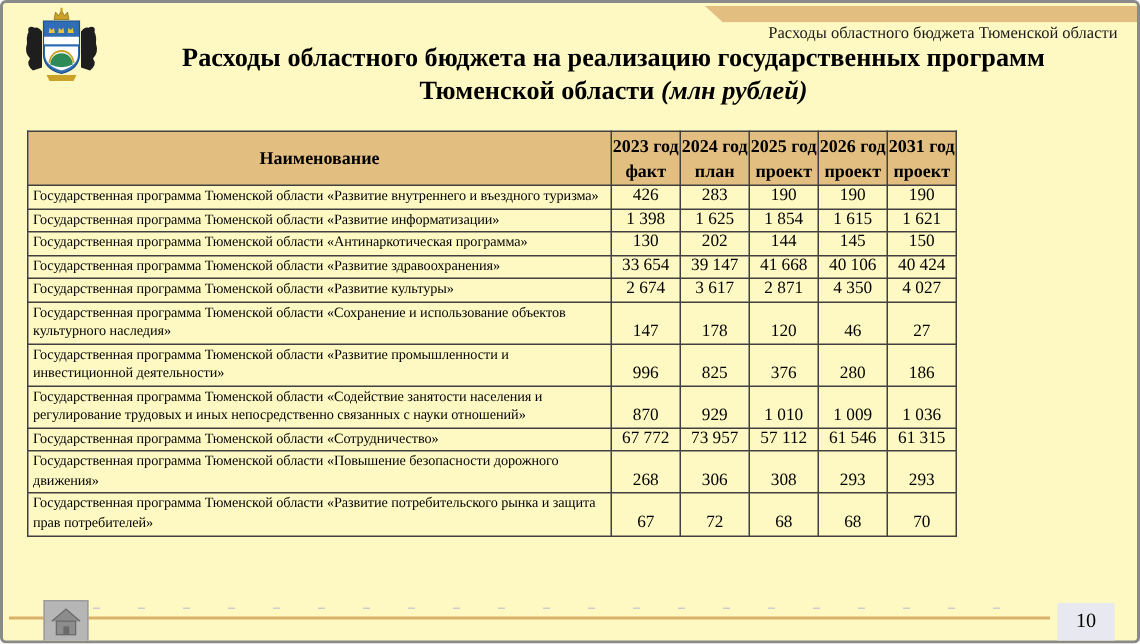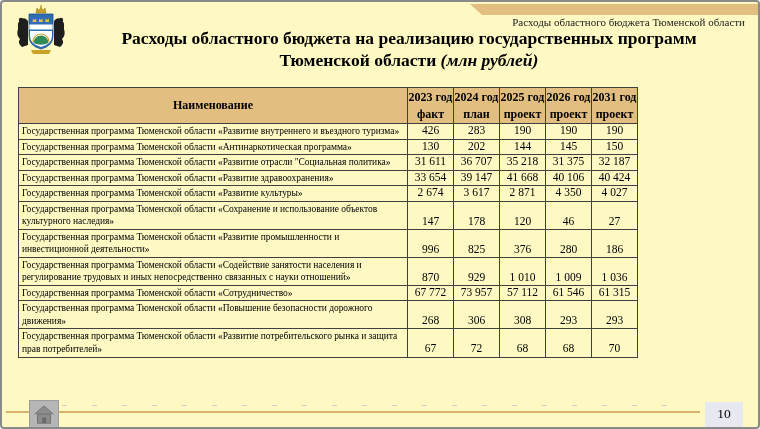--- a/index.html
+++ b/index.html
@@ -154,34 +154,34 @@
     <tbody id="table-body">
         <tr>
           <td class="name-cell">Государственная программа Тюменской области «Развитие внутреннего и въездного туризма»</td>
           <td class="num-cell">426</td>
           <td class="num-cell">283</td>
           <td class="num-cell">190</td>
           <td class="num-cell">190</td>
           <td class="num-cell">190</td>
         </tr>
         <tr>
+          <td class="name-cell">Государственная программа Тюменской области «Развитие информатизации»</td>
+          <td class="num-cell">1 398</td>
+          <td class="num-cell">1 625</td>
+          <td class="num-cell">1 854</td>
+          <td class="num-cell">1 615</td>
+          <td class="num-cell">1 621</td>
+        </tr>
+        <tr>
           <td class="name-cell">Государственная программа Тюменской области «Антинаркотическая программа»</td>
           <td class="num-cell">130</td>
           <td class="num-cell">202</td>
           <td class="num-cell">144</td>
           <td class="num-cell">145</td>
           <td class="num-cell">150</td>
-        </tr>
-        <tr>
-          <td class="name-cell">Государственная программа Тюменской области «Развитие отрасли "Социальная политика»</td>
-          <td class="num-cell">31 611</td>
-          <td class="num-cell">36 707</td>
-          <td class="num-cell">35 218</td>
-          <td class="num-cell">31 375</td>
-          <td class="num-cell">32 187</td>
         </tr>
         <tr>
           <td class="name-cell">Государственная программа Тюменской области «Развитие здравоохранения»</td>
           <td class="num-cell">33 654</td>
           <td class="num-cell">39 147</td>
           <td class="num-cell">41 668</td>
           <td class="num-cell">40 106</td>
           <td class="num-cell">40 424</td>
         </tr>
         <tr>

